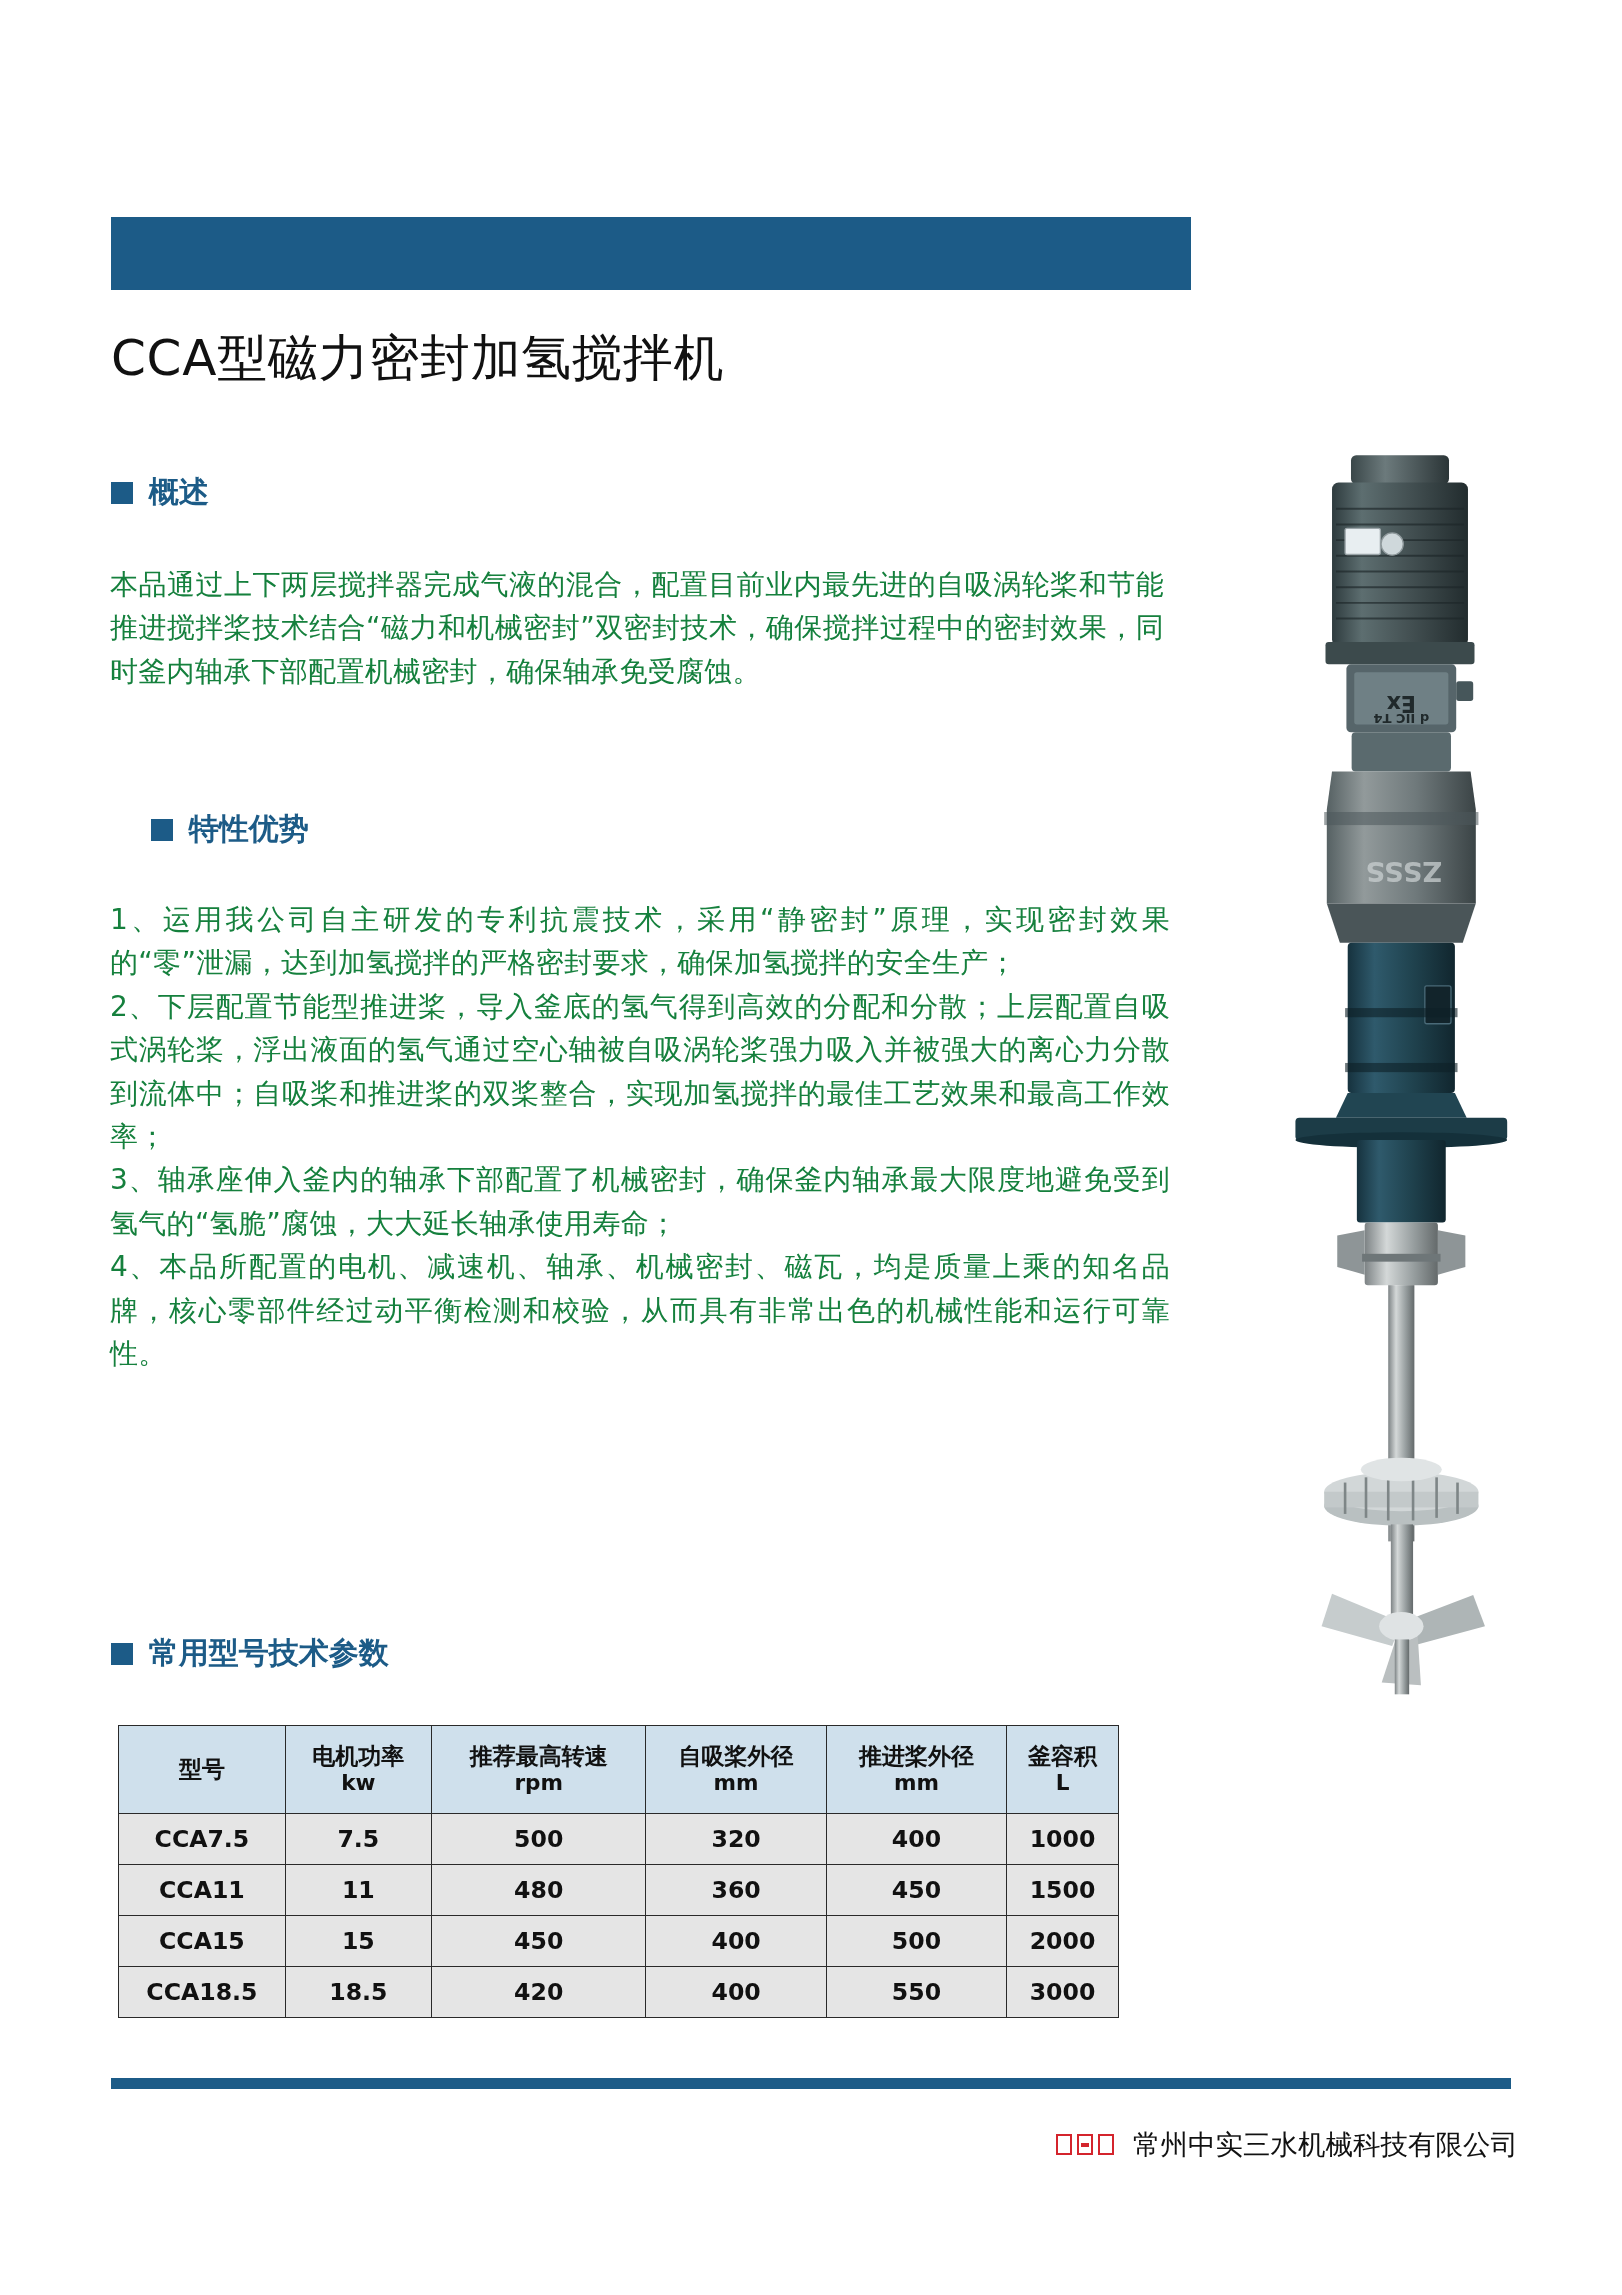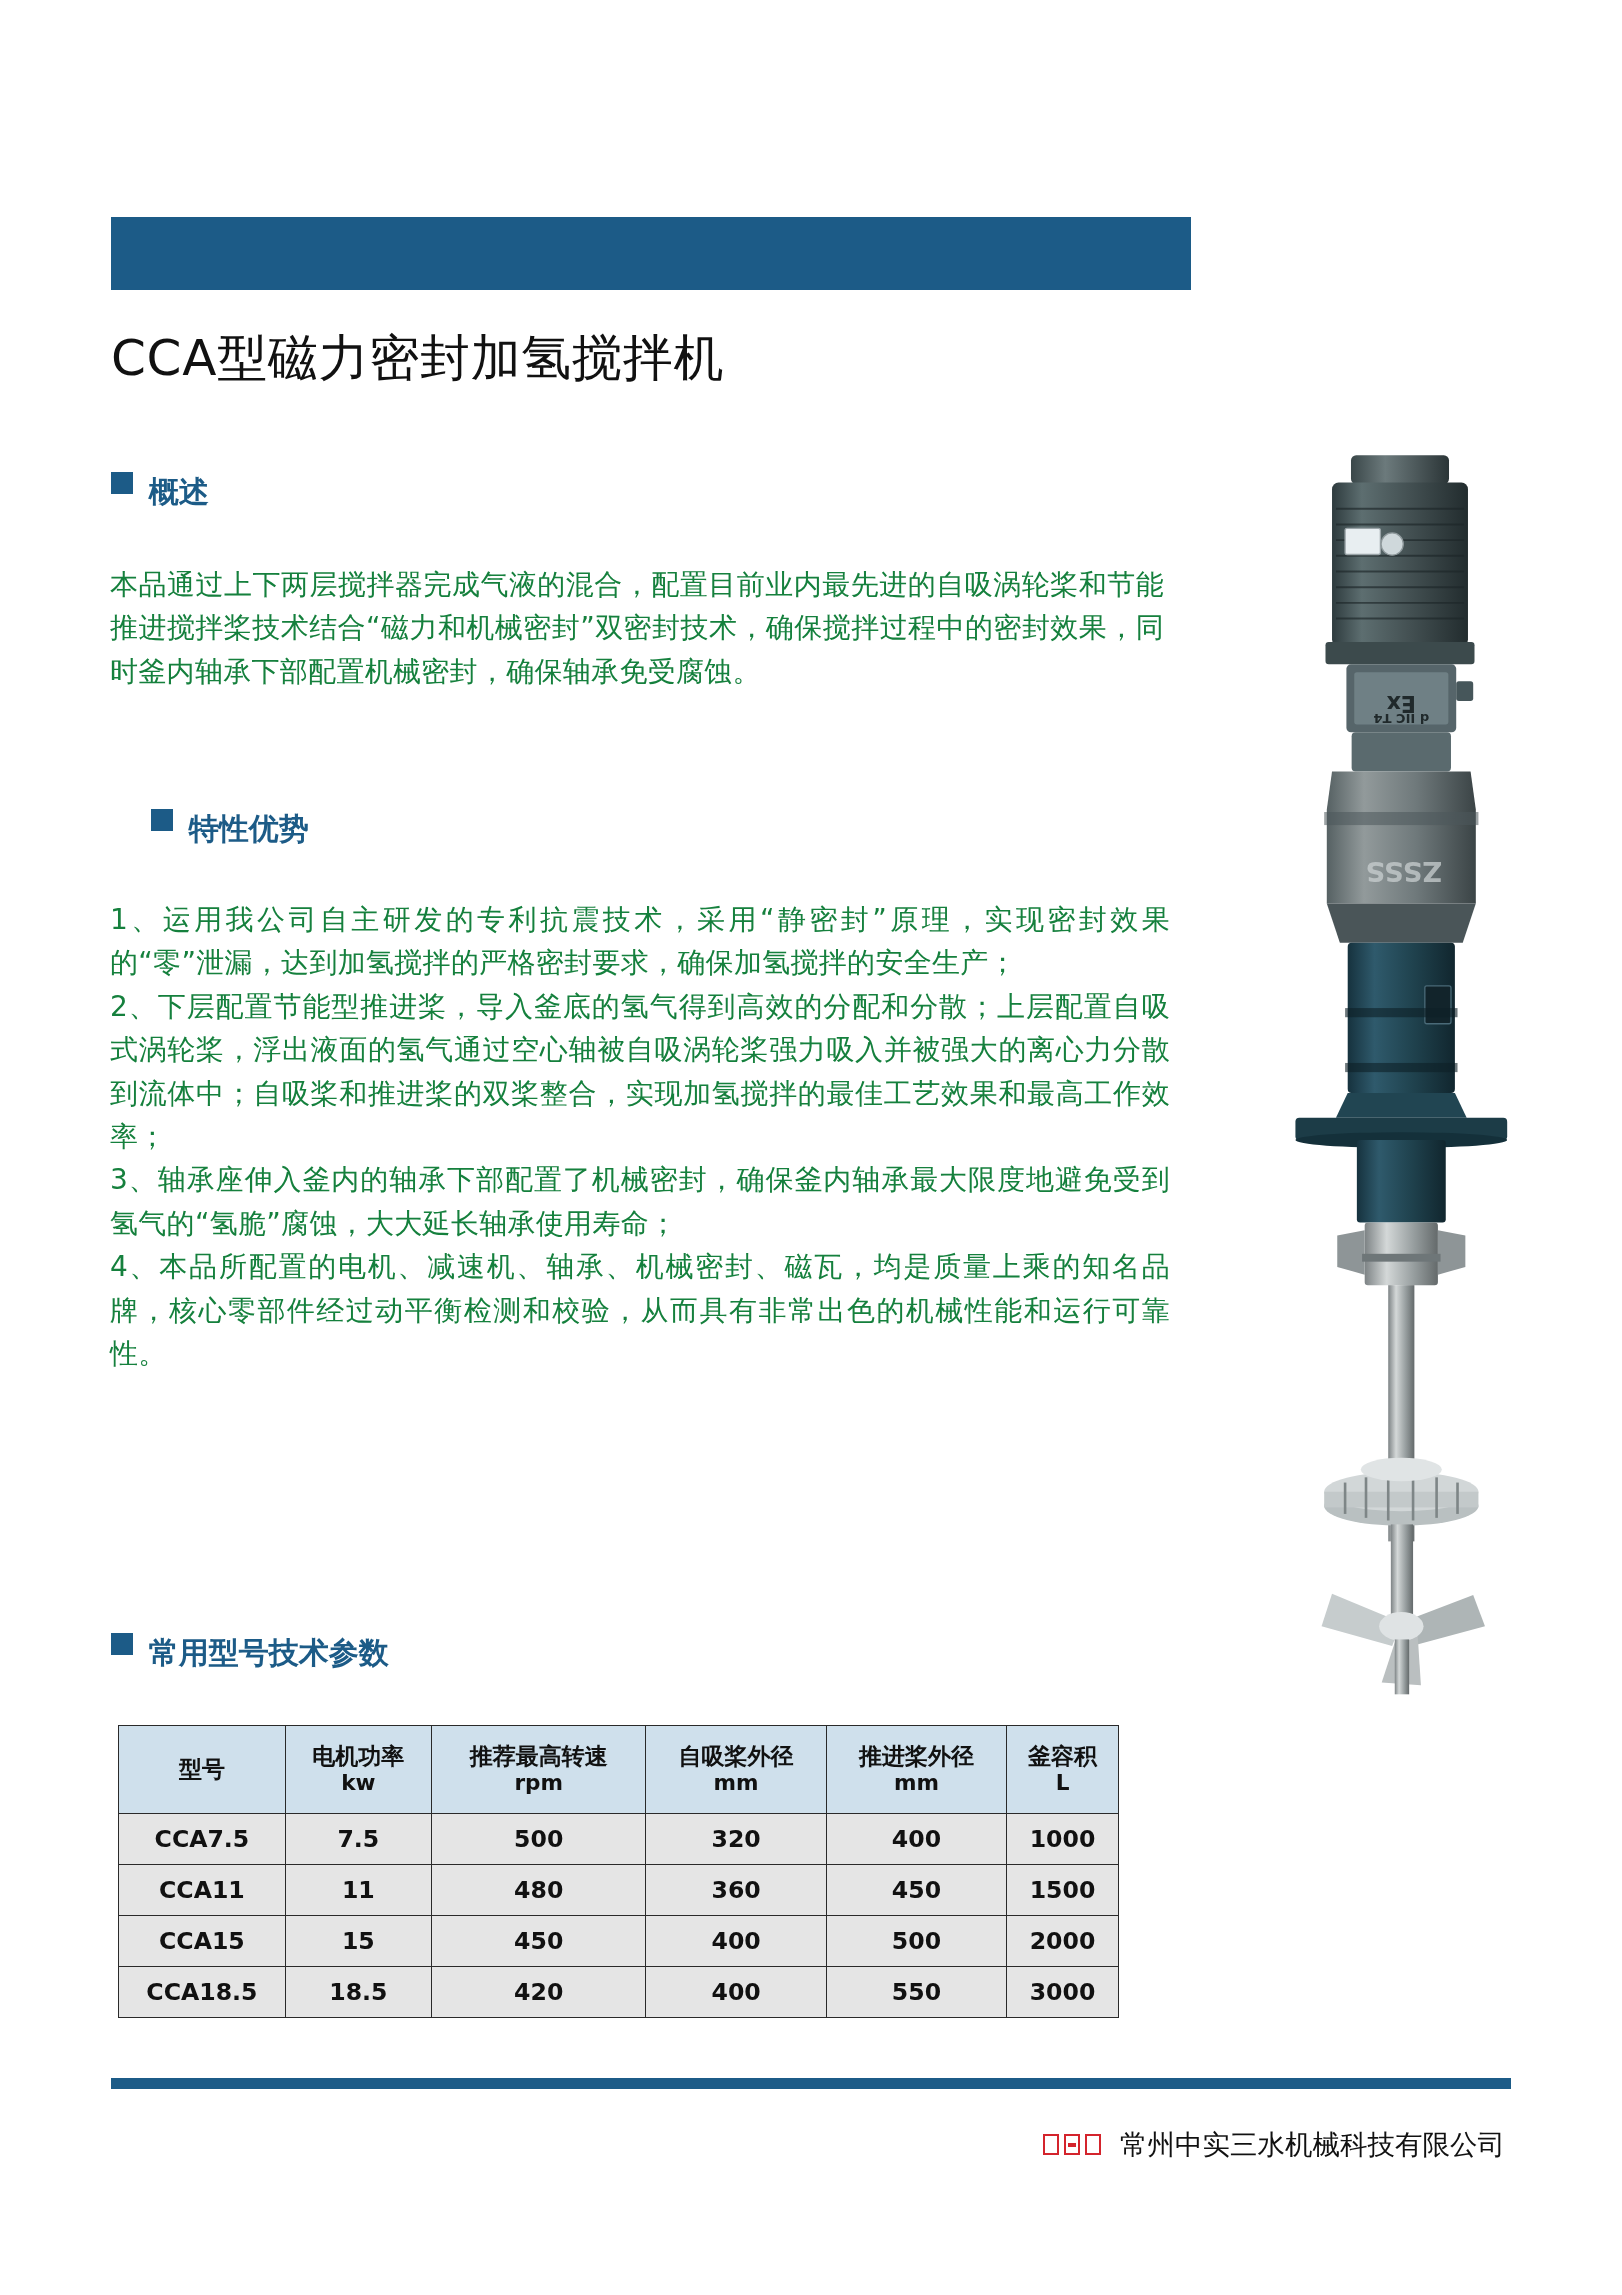--- a/index.html
+++ b/index.html
@@ -44,21 +44,21 @@
     color: #111111;
     font-family: "DejaVu Sans", sans-serif;
     white-space: nowrap;
   }
 
   
   .sect {
     position: absolute;
     left: 111px;
     display: flex;
-    align-items: flex-start;
+    align-items: center;
     gap: 15.7px;
   }
   .sect .marker {
     width: 22px;
     height: 22px;
     background: #1c5b87;
     display: inline-block;
   }
   .sect .sect-title {
     font-size: 30px;
@@ -132,21 +132,21 @@
   .bottom-bar {
     position: absolute;
     left: 111px;
     top: 2078px;
     width: 1400px;
     height: 10.5px;
     background: #1c5b87;
   }
   .footer {
     position: absolute;
-    right: 118px;
+    right: 105px;
     top: 2127px;
     display: flex;
     align-items: center;
     gap: 17px;
     justify-content: flex-end;
   }
   .footer .logo {
     display: inline-block;
     width: 60px;
     height: 29px;

